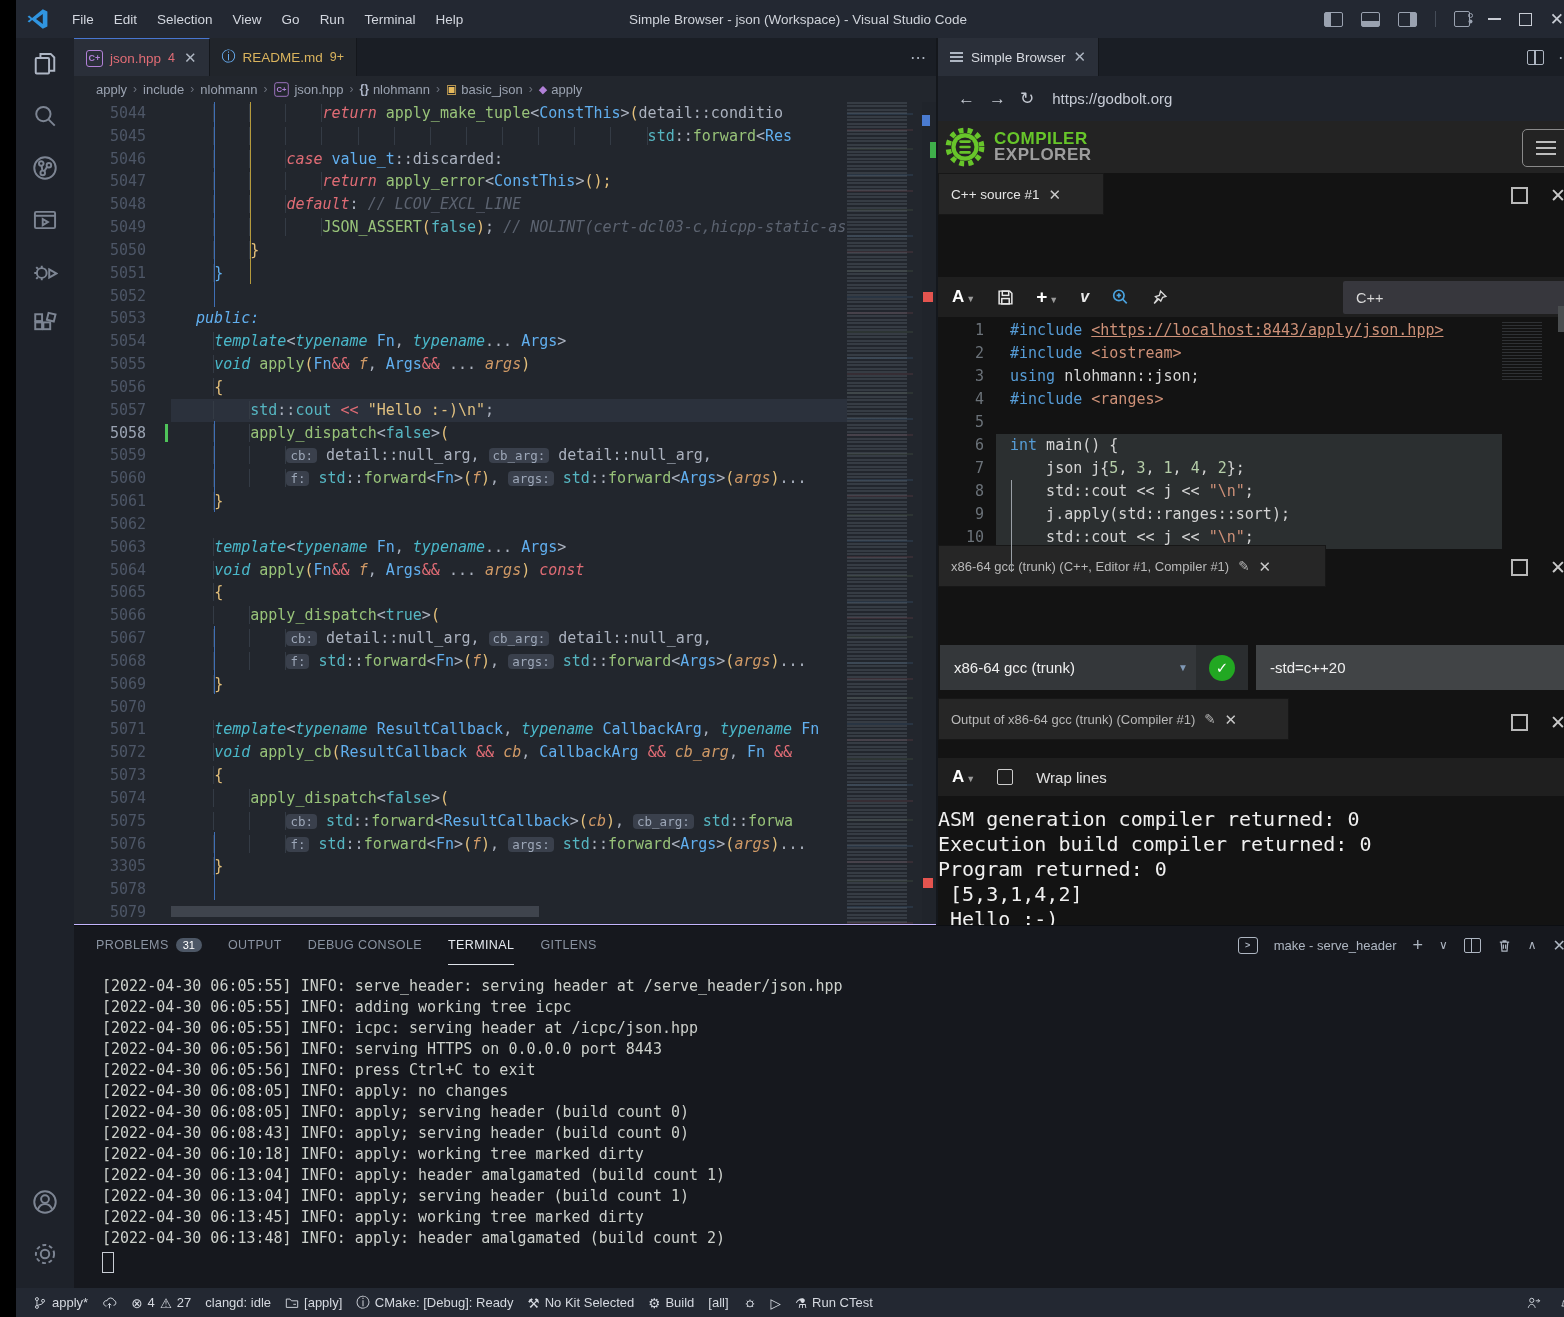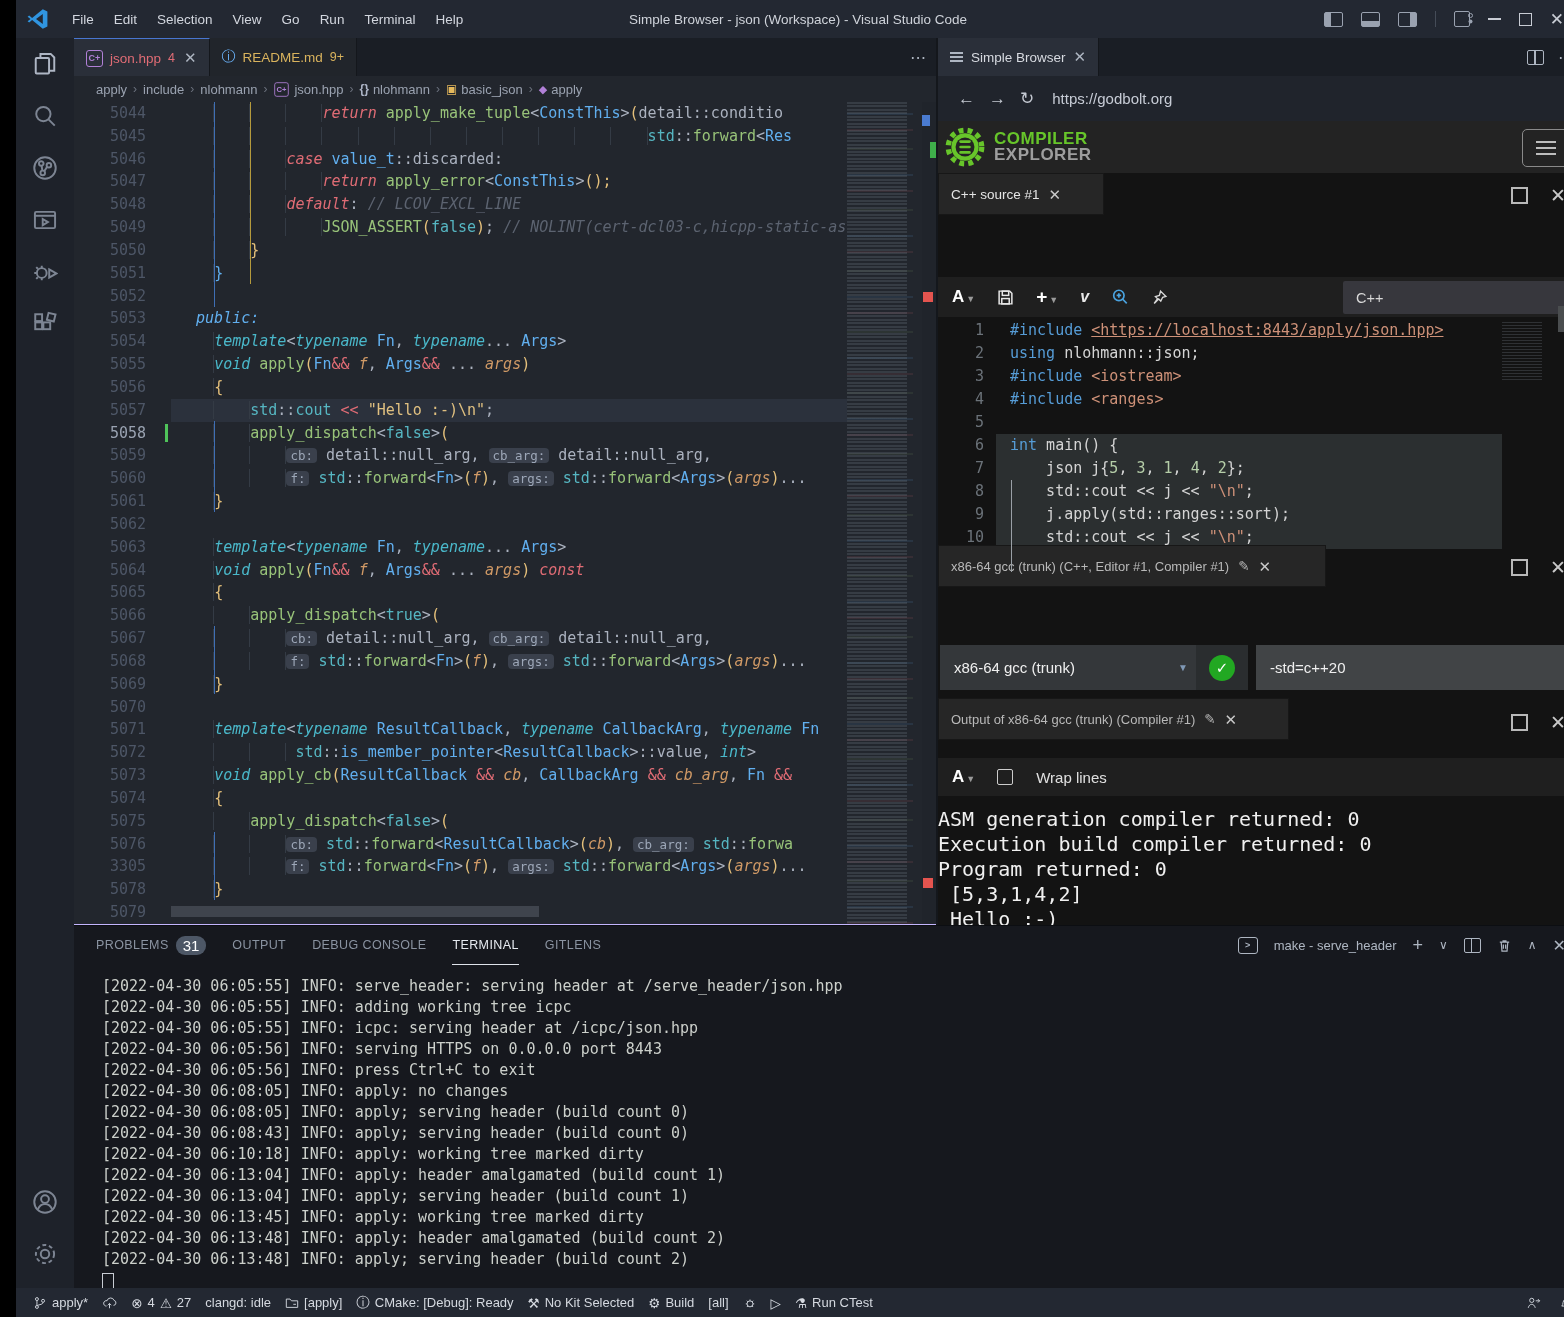--- a/index.html
+++ b/index.html
@@ -120,21 +120,21 @@
   .ok-circle{width:26px;height:26px;border-radius:50%;background:#22a822;color:#fff;display:flex;align-items:center;justify-content:center;font-size:15px;font-weight:bold;}
   .opts-input{position:absolute;background:#414446;display:flex;align-items:center;font-size:15px;color:#efefef;padding-left:14px;}
   .chk{width:14px;height:14px;border:1.5px solid #cccccc;border-radius:2px;}
   .gb-out{position:absolute;font-size:20px;color:#f0f0f0;}
   .gb-out .ol{height:25px;line-height:25px;white-space:pre;}
   
   .panel{position:absolute;left:58px;top:925px;width:1506px;height:363px;background:#16181e;border-top:1px solid #0c0e12;}
   .ptabs{position:absolute;left:22px;top:0;height:38px;display:flex;align-items:center;gap:26px;font-size:12.5px;letter-spacing:.4px;color:#8a93a1;}
   .ptab{display:flex;align-items:center;gap:7px;height:38px;}
   .ptab.active{color:#e6eaf0;border-bottom:1.5px solid #dfe3ea;}
-  .pbadge{background:#4d5766;color:#fff;font-size:15px;border-radius:9px;padding:1px 7px;letter-spacing:0;}
+  .pbadge{background:#4d5766;color:#fff;font-size:11px;border-radius:9px;padding:1px 7px;letter-spacing:0;}
   .phead-right{position:absolute;right:14px;top:0;height:38px;display:flex;align-items:center;gap:16px;color:#aeb6c2;font-size:13px;}
   .term-ic{width:18px;height:15px;border:1.5px solid #aeb6c2;border-radius:3px;font-size:9px;font-weight:bold;display:flex;align-items:center;justify-content:center;color:#aeb6c2;}
   .term-lines{position:absolute;left:28px;top:50px;font-size:15px;color:#ccd0cb;}
   .tl{height:21px;line-height:21px;white-space:pre;}
   .cursor{width:10px;height:19px;border:1px solid #c8ccd4;margin-top:3px;}
   
   .statusbar{position:absolute;left:0;top:1288px;width:1564px;height:29px;background:#232832;display:flex;align-items:center;
              font-size:13px;color:#d5d9e0;padding-left:10px;z-index:30;}
   .sb-item{display:flex;align-items:center;gap:5px;padding:0 7px;white-space:nowrap;}
   .sb-item svg{stroke:#ced3db;fill:none;stroke-width:1.1;}
@@ -350,21 +350,20 @@
         <div class="cl"></div>
         <div class="cl"><span class="tok-ws">    </span><span class="tok-kt">template</span><span class="tok-pu">&lt;</span><span class="tok-kt">typename</span><span class="tok-pl"> </span><span class="tok-ty">Fn</span><span class="tok-pl">, </span><span class="tok-kt">typename</span><span class="tok-pl">... </span><span class="tok-ty">Args</span><span class="tok-pu">&gt;</span></div>
         <div class="cl"><span class="tok-ws">    </span><span class="tok-kt">void</span><span class="tok-pl"> </span><span class="tok-fn">apply</span><span class="tok-br">(</span><span class="tok-ty">Fn</span><span class="tok-op">&amp;&amp;</span><span class="tok-pl"> </span><span class="tok-pa">f</span><span class="tok-pl">, </span><span class="tok-ty">Args</span><span class="tok-op">&amp;&amp;</span><span class="tok-pl"> ... </span><span class="tok-pa">args</span><span class="tok-br">)</span><span class="tok-pl"> </span><span class="tok-kw">const</span></div>
         <div class="cl"><span class="tok-ws">    </span><span class="tok-br">{</span></div>
         <div class="cl"><span class="tok-ws">        </span><span class="tok-fn">apply_dispatch</span><span class="tok-pu">&lt;</span><span class="tok-bo">true</span><span class="tok-pu">&gt;</span><span class="tok-br">(</span></div>
         <div class="cl"><span class="tok-ws">            </span><span class="tok-ih">cb:</span><span class="tok-pl"> detail::null_arg, </span><span class="tok-ih">cb_arg:</span><span class="tok-pl"> detail::null_arg,</span></div>
         <div class="cl"><span class="tok-ws">            </span><span class="tok-ih">f:</span><span class="tok-pl"> </span><span class="tok-ns">std</span><span class="tok-pl">::</span><span class="tok-fn">forward</span><span class="tok-pu">&lt;</span><span class="tok-ty">Fn</span><span class="tok-pu">&gt;</span><span class="tok-br">(</span><span class="tok-pa">f</span><span class="tok-br">)</span><span class="tok-pl">, </span><span class="tok-ih">args:</span><span class="tok-pl"> </span><span class="tok-ns">std</span><span class="tok-pl">::</span><span class="tok-fn">forward</span><span class="tok-pu">&lt;</span><span class="tok-ty">Args</span><span class="tok-pu">&gt;</span><span class="tok-br">(</span><span class="tok-pa">args</span><span class="tok-br">)</span><span class="tok-pl">...</span></div>
         <div class="cl"><span class="tok-ws">    </span><span class="tok-br">}</span></div>
         <div class="cl"></div>
         <div class="cl"><span class="tok-ws">    </span><span class="tok-kt">template</span><span class="tok-pu">&lt;</span><span class="tok-kt">typename</span><span class="tok-pl"> </span><span class="tok-ty">ResultCallback</span><span class="tok-pl">, </span><span class="tok-kt">typename</span><span class="tok-pl"> </span><span class="tok-ty">CallbackArg</span><span class="tok-pl">, </span><span class="tok-kt">typename</span><span class="tok-pl"> </span><span class="tok-ty">Fn</span></div>
-        <div class="cl"><span class="tok-ws">             </span><span class="tok-ns">std</span><span class="tok-pl">::</span><span class="tok-ty">is_member_pointer</span><span class="tok-pu">&lt;</span><span class="tok-ty">ResultCallback</span><span class="tok-pu">&gt;</span><span class="tok-pl">::value, </span><span class="tok-kt">int</span><span class="tok-pu">&gt;</span></div>
         <div class="cl"><span class="tok-ws">    </span><span class="tok-kt">void</span><span class="tok-pl"> </span><span class="tok-fn">apply_cb</span><span class="tok-br">(</span><span class="tok-ty">ResultCallback</span><span class="tok-pl"> </span><span class="tok-op">&amp;&amp;</span><span class="tok-pl"> </span><span class="tok-pa">cb</span><span class="tok-pl">, </span><span class="tok-ty">CallbackArg</span><span class="tok-pl"> </span><span class="tok-op">&amp;&amp;</span><span class="tok-pl"> </span><span class="tok-pa">cb_arg</span><span class="tok-pl">, </span><span class="tok-ty">Fn</span><span class="tok-pl"> </span><span class="tok-op">&amp;&amp;</span></div>
         <div class="cl"><span class="tok-ws">    </span><span class="tok-br">{</span></div>
         <div class="cl"><span class="tok-ws">        </span><span class="tok-fn">apply_dispatch</span><span class="tok-pu">&lt;</span><span class="tok-bo">false</span><span class="tok-pu">&gt;</span><span class="tok-br">(</span></div>
         <div class="cl"><span class="tok-ws">            </span><span class="tok-ih">cb:</span><span class="tok-pl"> </span><span class="tok-ns">std</span><span class="tok-pl">::</span><span class="tok-fn">forward</span><span class="tok-pu">&lt;</span><span class="tok-ty">ResultCallback</span><span class="tok-pu">&gt;</span><span class="tok-br">(</span><span class="tok-pa">cb</span><span class="tok-br">)</span><span class="tok-pl">, </span><span class="tok-ih">cb_arg:</span><span class="tok-pl"> </span><span class="tok-ns">std</span><span class="tok-pl">::</span><span class="tok-fn">forwa</span></div>
         <div class="cl"><span class="tok-ws">            </span><span class="tok-ih">f:</span><span class="tok-pl"> </span><span class="tok-ns">std</span><span class="tok-pl">::</span><span class="tok-fn">forward</span><span class="tok-pu">&lt;</span><span class="tok-ty">Fn</span><span class="tok-pu">&gt;</span><span class="tok-br">(</span><span class="tok-pa">f</span><span class="tok-br">)</span><span class="tok-pl">, </span><span class="tok-ih">args:</span><span class="tok-pl"> </span><span class="tok-ns">std</span><span class="tok-pl">::</span><span class="tok-fn">forward</span><span class="tok-pu">&lt;</span><span class="tok-ty">Args</span><span class="tok-pu">&gt;</span><span class="tok-br">(</span><span class="tok-pa">args</span><span class="tok-br">)</span><span class="tok-pl">...</span></div>
         <div class="cl"><span class="tok-ws">    </span><span class="tok-br">}</span></div>
       </div>
     <div class="minimap"></div>
     <div class="vscroll">
       <div class="mk" style="left:0;top:13px;width:8px;height:11px;background:#4a7bd0;"></div>
@@ -455,22 +454,22 @@
           <div class="gb-gnum">6</div>
           <div class="gb-gnum">7</div>
           <div class="gb-gnum">8</div>
           <div class="gb-gnum">9</div>
           <div class="gb-gnum">10</div>
           <div class="gb-gnum">11</div>
         </div>
       <div class="gb-codecol mono" id="gb-code" style="left:58px;top:198px;width:506px;height:256px;">
         <div class="guide" style="left:15px;top:161px;height:92px;background:#9aa0a6;"></div>
       <div class="gcl"><span class="gtok-inc">#include</span><span class="gtok-gp"> </span><span class="gtok-lnk">&lt;https://localhost:8443/apply/json.hpp&gt;</span></div>
+          <div class="gcl"><span class="gtok-inc">#include</span><span class="gtok-gp"> </span><span class="gtok-str">&lt;iostream&gt;</span></div>
           <div class="gcl"><span class="gtok-inc">using</span><span class="gtok-gp"> nlohmann::json;</span></div>
-          <div class="gcl"><span class="gtok-inc">#include</span><span class="gtok-gp"> </span><span class="gtok-str">&lt;iostream&gt;</span></div>
           <div class="gcl"><span class="gtok-inc">#include</span><span class="gtok-gp"> </span><span class="gtok-str">&lt;ranges&gt;</span></div>
           <div class="gcl"></div>
           <div class="gcl hl"><span class="gtok-inc">int</span><span class="gtok-gp"> main() {</span></div>
           <div class="gcl hl"><span class="gtok-gp">    json j{</span><span class="gtok-num">5</span><span class="gtok-gp">, </span><span class="gtok-num">3</span><span class="gtok-gp">, </span><span class="gtok-num">1</span><span class="gtok-gp">, </span><span class="gtok-num">4</span><span class="gtok-gp">, </span><span class="gtok-num">2</span><span class="gtok-gp">};</span></div>
           <div class="gcl hl"><span class="gtok-gp">    std::cout &lt;&lt; j &lt;&lt; </span><span class="gtok-str">"\n"</span><span class="gtok-gp">;</span></div>
           <div class="gcl hl"><span class="gtok-gp">    j.apply(std::ranges::sort);</span></div>
           <div class="gcl hl"><span class="gtok-gp">    std::cout &lt;&lt; j &lt;&lt; </span><span class="gtok-str">"\n"</span><span class="gtok-gp">;</span></div>
           <div class="gcl"><span class="gtok-gp">}</span></div>
         </div>
       <div class="gb-minimap" style="left:564px;top:201px;width:48px;height:216px;"></div>
@@ -565,21 +564,20 @@
         <div class="tl">[2022-04-30 06:05:56] INFO: serving HTTPS on 0.0.0.0 port 8443</div>
         <div class="tl">[2022-04-30 06:05:56] INFO: press Ctrl+C to exit</div>
         <div class="tl">[2022-04-30 06:08:05] INFO: apply: no changes</div>
         <div class="tl">[2022-04-30 06:08:05] INFO: apply; serving header (build count 0)</div>
         <div class="tl">[2022-04-30 06:08:43] INFO: apply; serving header (build count 0)</div>
         <div class="tl">[2022-04-30 06:10:18] INFO: apply: working tree marked dirty</div>
         <div class="tl">[2022-04-30 06:13:04] INFO: apply: header amalgamated (build count 1)</div>
         <div class="tl">[2022-04-30 06:13:04] INFO: apply; serving header (build count 1)</div>
         <div class="tl">[2022-04-30 06:13:45] INFO: apply: working tree marked dirty</div>
         <div class="tl">[2022-04-30 06:13:48] INFO: apply: header amalgamated (build count 2)</div>
-        <div class="tl">[2022-04-30 06:13:48] INFO: apply; serving header (build count 2)</div>
         <div class="cursor"></div>
       </div>
   </div>
 
   <div class="statusbar">
     <div id="sb-left" style="display:flex;align-items:center;justify-content:center;">
         <span class="sb-item">
           <svg width="14" height="14" viewBox="0 0 16 16">
             <circle cx="4.5" cy="3.5" r="1.7"></circle>
             <circle cx="4.5" cy="12.5" r="1.7"></circle>

